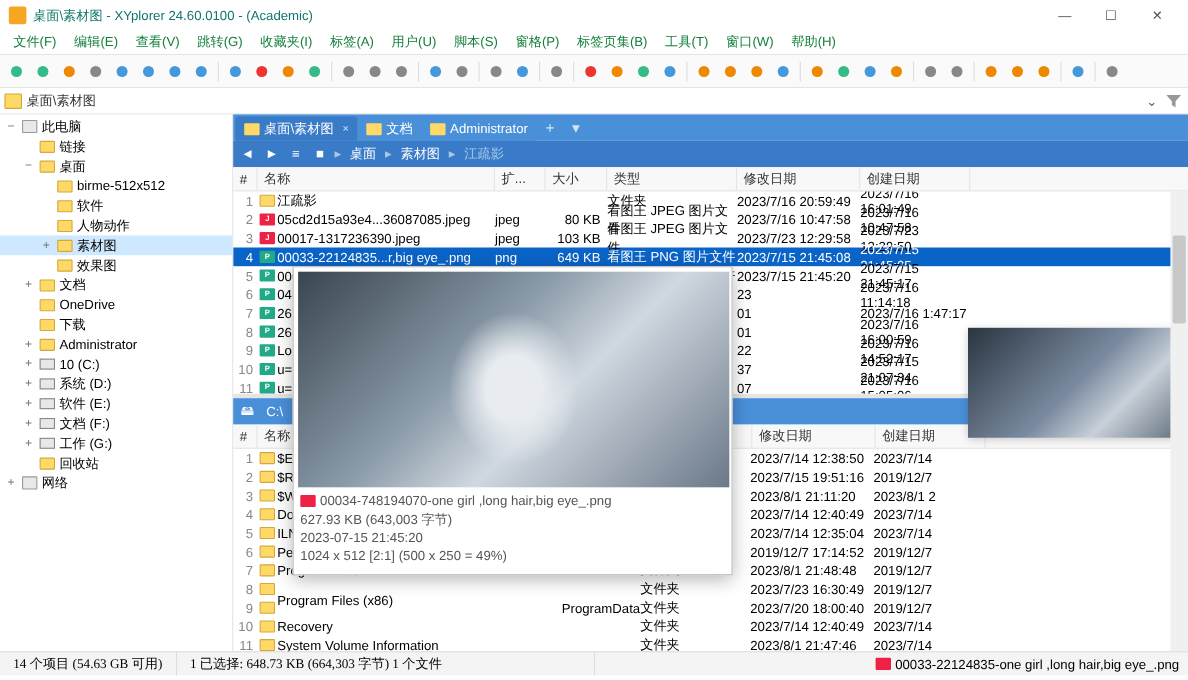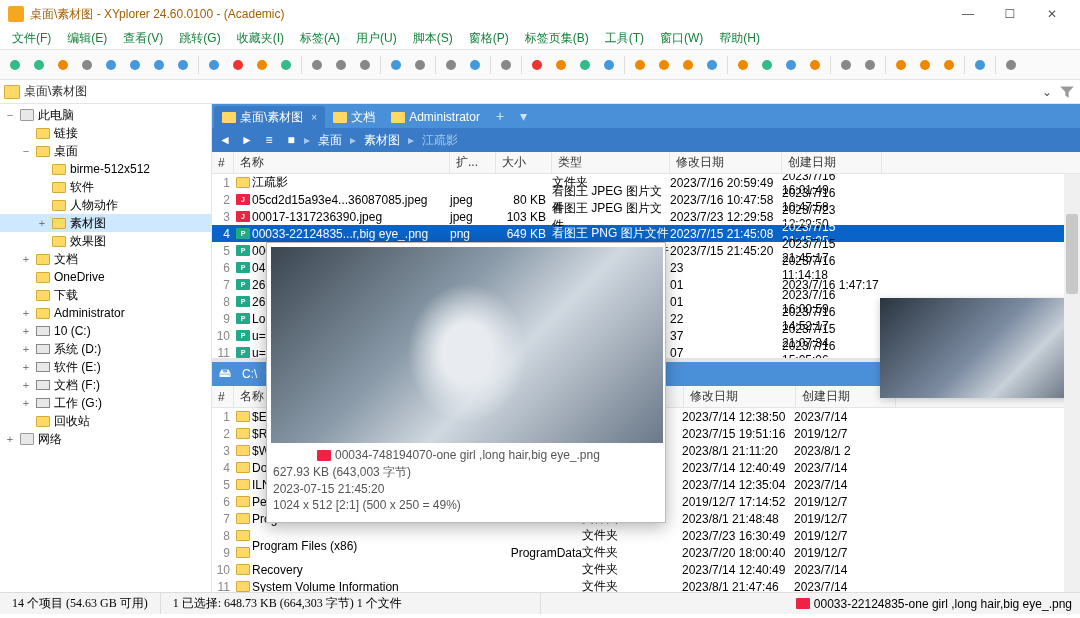--- a/index.html
+++ b/index.html
@@ -1,19 +1,19 @@
 <!DOCTYPE html>
 <html><head>
 <meta charset="utf-8">
 <style>
 * { box-sizing: border-box; margin: 0; padding: 0; font-family: "Microsoft YaHei", "Segoe UI", sans-serif; font-size: 12px; }
 body { background: #fff; width: 1080px; height: 618px; overflow: hidden; position: relative; }
 .titlebar { height: 28px; display: flex; align-items: center; padding: 0 8px; background: #fff; }
 .titlebar .icon { width: 16px; height: 16px; background: #f5a623; border-radius: 2px; margin-right: 6px; }
-.titlebar .title { flex: 1; color: #a16207; }
+.titlebar .title { flex: 1; color: #0f766e; }
 .winbtns { display: flex; gap: 2px; }
 .winbtn { width: 40px; height: 24px; display: flex; align-items: center; justify-content: center; color: #555; }
 .menubar { height: 22px; display: flex; align-items: center; padding: 0 4px; background: #fff; border-bottom: 1px solid #e5e5e5; }
 .menubar span { padding: 2px 8px; color: #15803d; }
 .toolbar { height: 30px; display: flex; align-items: center; padding: 0 4px; gap: 2px; background: #fafafa; border-bottom: 1px solid #e5e5e5; }
 .tbtn { width: 22px; height: 22px; display: flex; align-items: center; justify-content: center; border-radius: 2px; }
 .tbtn svg { width: 16px; height: 16px; }
 .tsep { width: 1px; height: 18px; background: #ddd; margin: 0 2px; }
 .addressbar { height: 24px; display: flex; align-items: center; padding: 0 4px; background: #fff; border-bottom: 1px solid #e5e5e5; }
 .addr-folder { width: 16px; height: 14px; background: #ffd968; border-radius: 1px; margin-right: 4px; border: 1px solid #d4a93a; }
@@ -55,21 +55,21 @@
 .frow .ext { flex: 0 0 46px; }
 .frow .size { flex: 0 0 56px; text-align: right; padding-right: 6px; }
 .frow .type { flex: 0 0 118px; }
 .frow .mod { flex: 0 0 112px; }
 .frow .cre { flex: 0 0 100px; }
 .hsplit { height: 4px; background: #e5e5e5; cursor: row-resize; }
 .preview-pop { position: absolute; top: 138px; left: 54px; width: 400px; background: #fff; border: 1px solid #bbb; box-shadow: 0 4px 16px rgba(0,0,0,0.3); z-index: 100; padding: 4px; }
 .preview-pop .pimg { width: 392px; height: 196px; background: linear-gradient(135deg, #3a4550 0%, #8a9aa8 40%, #d0d8e0 60%, #6a7888 100%); position: relative; overflow: hidden; }
 .preview-pop .pimg::before { content: ""; position: absolute; left: 50%; top: 40%; width: 120px; height: 140px; background: radial-gradient(ellipse, #e8ecf0 30%, transparent 70%); transform: translate(-50%,-30%); }
 .preview-pop .ptxt { padding: 4px 2px; color: #555; line-height: 1.4; font-size: 11px; }
-.preview-pop .ptitle { display: flex; align-items: center; gap: 4px; margin-left: 44px; }
+.preview-pop .ptitle { display: flex; align-items: center; gap: 4px; }
 .side-preview { position: absolute; right: 0; top: 194px; width: 200px; height: 100px; background: linear-gradient(135deg, #2a3540 0%, #7a8aa0 50%, #c8d0d8 70%, #5a6878 100%); box-shadow: 0 2px 8px rgba(0,0,0,0.2); }
 .statusbar { height: 22px; display: flex; align-items: center; background: #f4f4f4; border-top: 1px solid #ddd; font-size: 11px; }
 .statusbar .scell { padding: 0 12px; border-right: 1px solid #ddd; height: 100%; display: flex; align-items: center; font-family: Liberation Serif, serif; }
 .statusbar .spacer { flex: 1; }
 .statusbar .sfile { display: flex; align-items: center; gap: 4px; padding: 0 8px; }
 .scrollbar-v { position: absolute; right: 0; top: 70px; bottom: 0; width: 16px; background: #f0f0f0; }
 .scrollbar-v .thumb { position: absolute; left: 2px; right: 2px; top: 40px; height: 80px; background: #c8c8c8; border-radius: 2px; }
 </style>
 </head>
 <body>

